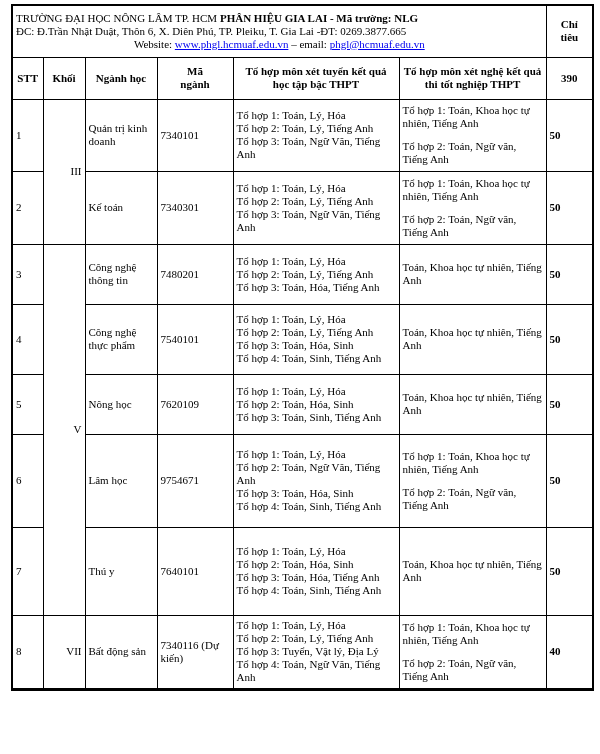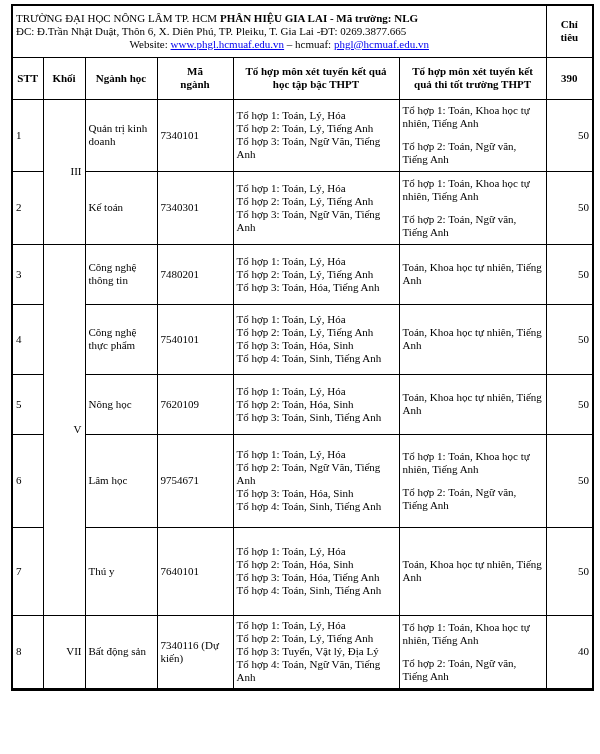--- a/index.html
+++ b/index.html
@@ -49,21 +49,21 @@
   .b  { font-weight: bold; }
   .hc { font-weight: bold; text-align: center; }
   .narrow-ma { width: 36px; margin: 0 auto; }
   .narrow-q  { width: 30px; margin: 0 auto; }
   .stt   { padding-left: 7px; }
   .khoi  { text-align: right; }
   .nganh { padding: 2px 5px; }
   .ma    { padding: 2px 14px 2px 9px; }
   .combos { vertical-align: top; padding: 3px 8px 3px 5px; }
   .grad   { vertical-align: top; padding: 3px 20px 3px 5px; }
-  .quota  { text-align: right; }
+  .quota  { text-align: left; font-weight: bold; }
   .para + .para { margin-top: 10px; }
   a.link { color: #0000EE; text-decoration: underline; cursor: pointer; }
 </style>
 </head>
 <body>
 
 <div class="page">
 
 
   <table class="adm">
@@ -75,36 +75,36 @@
       <col style="width:166px">
         <col style="width:147px">
         <col style="width:47px">
     </colgroup>
     <tbody>
 
       <tr class="info-row">
         <td colspan="6" class="info-cell">
           <div><span>TRƯỜNG ĐẠI HỌC NÔNG LÂM TP. HCM </span><span class="b">PHÂN HIỆU GIA LAI - Mã trường: NLG</span></div>
           <div>ĐC: Đ.Trần Nhật Duật, Thôn 6, X. Diên Phú, TP. Pleiku, T. Gia Lai -ĐT: 0269.3877.665</div>
-          <div class="tc"><span>Website: </span><a class="link" href="#">www.phgl.hcmuaf.edu.vn</a><span> – hcmuaf: </span><a class="link" href="#">phgl@hcmuaf.edu.vn</a></div>
+          <div class="tc"><span>Website: </span><a class="link" href="#">www.phgl.hcmuaf.edu.vn</a><span> – email: </span><a class="link" href="#">phgl@hcmuaf.edu.vn</a></div>
         </td>
         <td class="hc">
             <div class="narrow-q">Chỉ tiêu</div>
           </td>
       </tr>
 
       <tr class="cols-row">
         <td class="hc">STT</td>
         <td class="hc">Khối</td>
         <td class="hc">Ngành học</td>
         <td class="hc">
             <div class="narrow-ma">Mã ngành</div>
           </td>
         <td class="hc">Tổ hợp môn xét tuyển kết quả học tập bậc THPT</td>
-        <td class="hc">Tổ hợp môn xét tuyển kết quả thi tốt trường THPT</td>
+        <td class="hc">Tổ hợp môn xét nghệ kết quả thi tốt nghiệp THPT</td>
         <td class="hc">390</td>
       </tr>
 
       <tr class="r1">
         <td class="stt">1</td>
         <td class="khoi" rowspan="2">III</td>
         <td class="nganh">Quản trị kinh doanh</td>
         <td class="ma">7340101</td>
         <td class="combos">
             <div class="line">Tổ hợp 1: Toán, Lý, Hóa</div>

